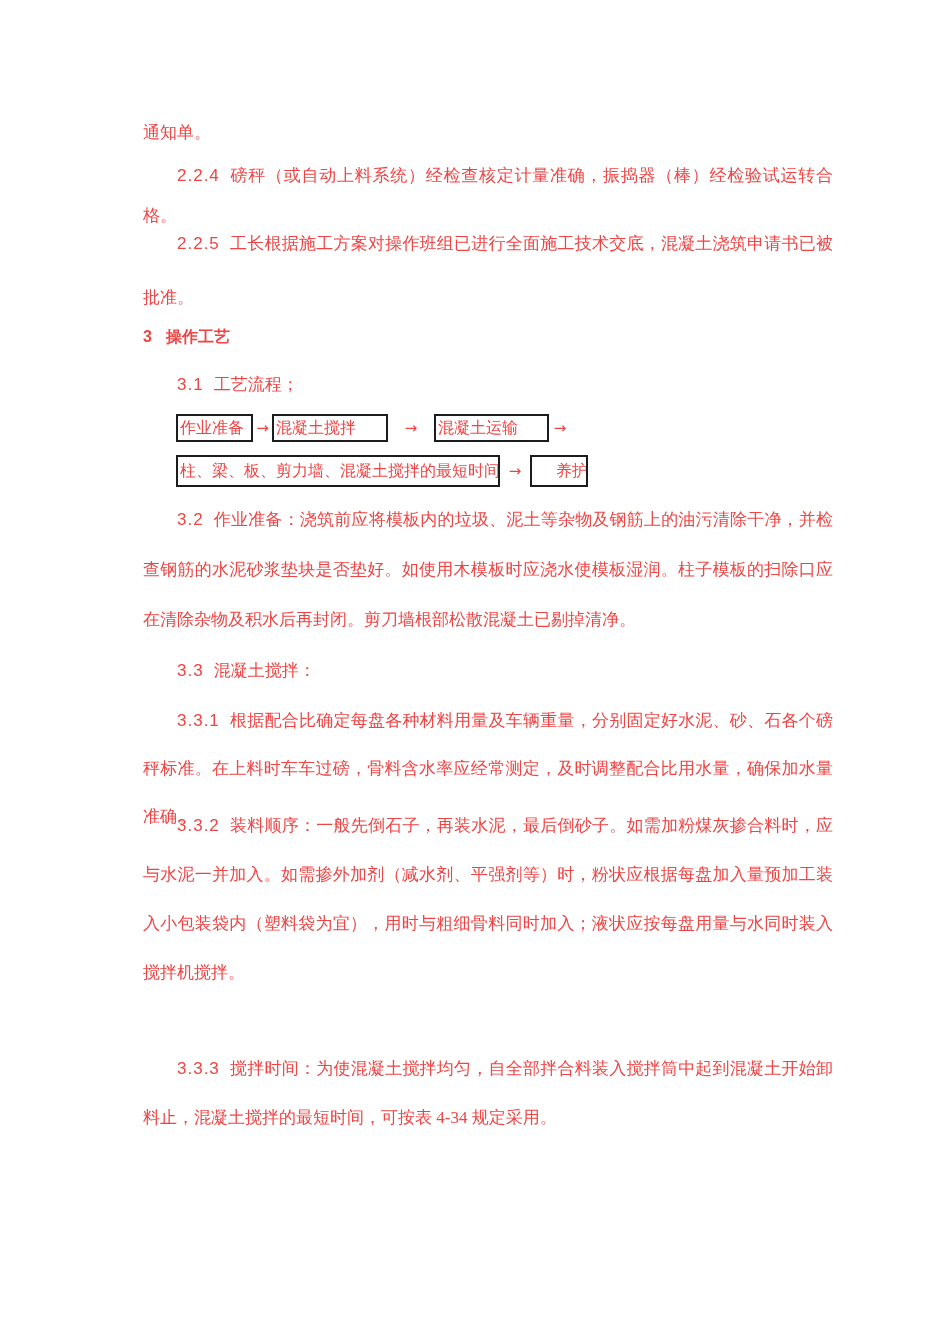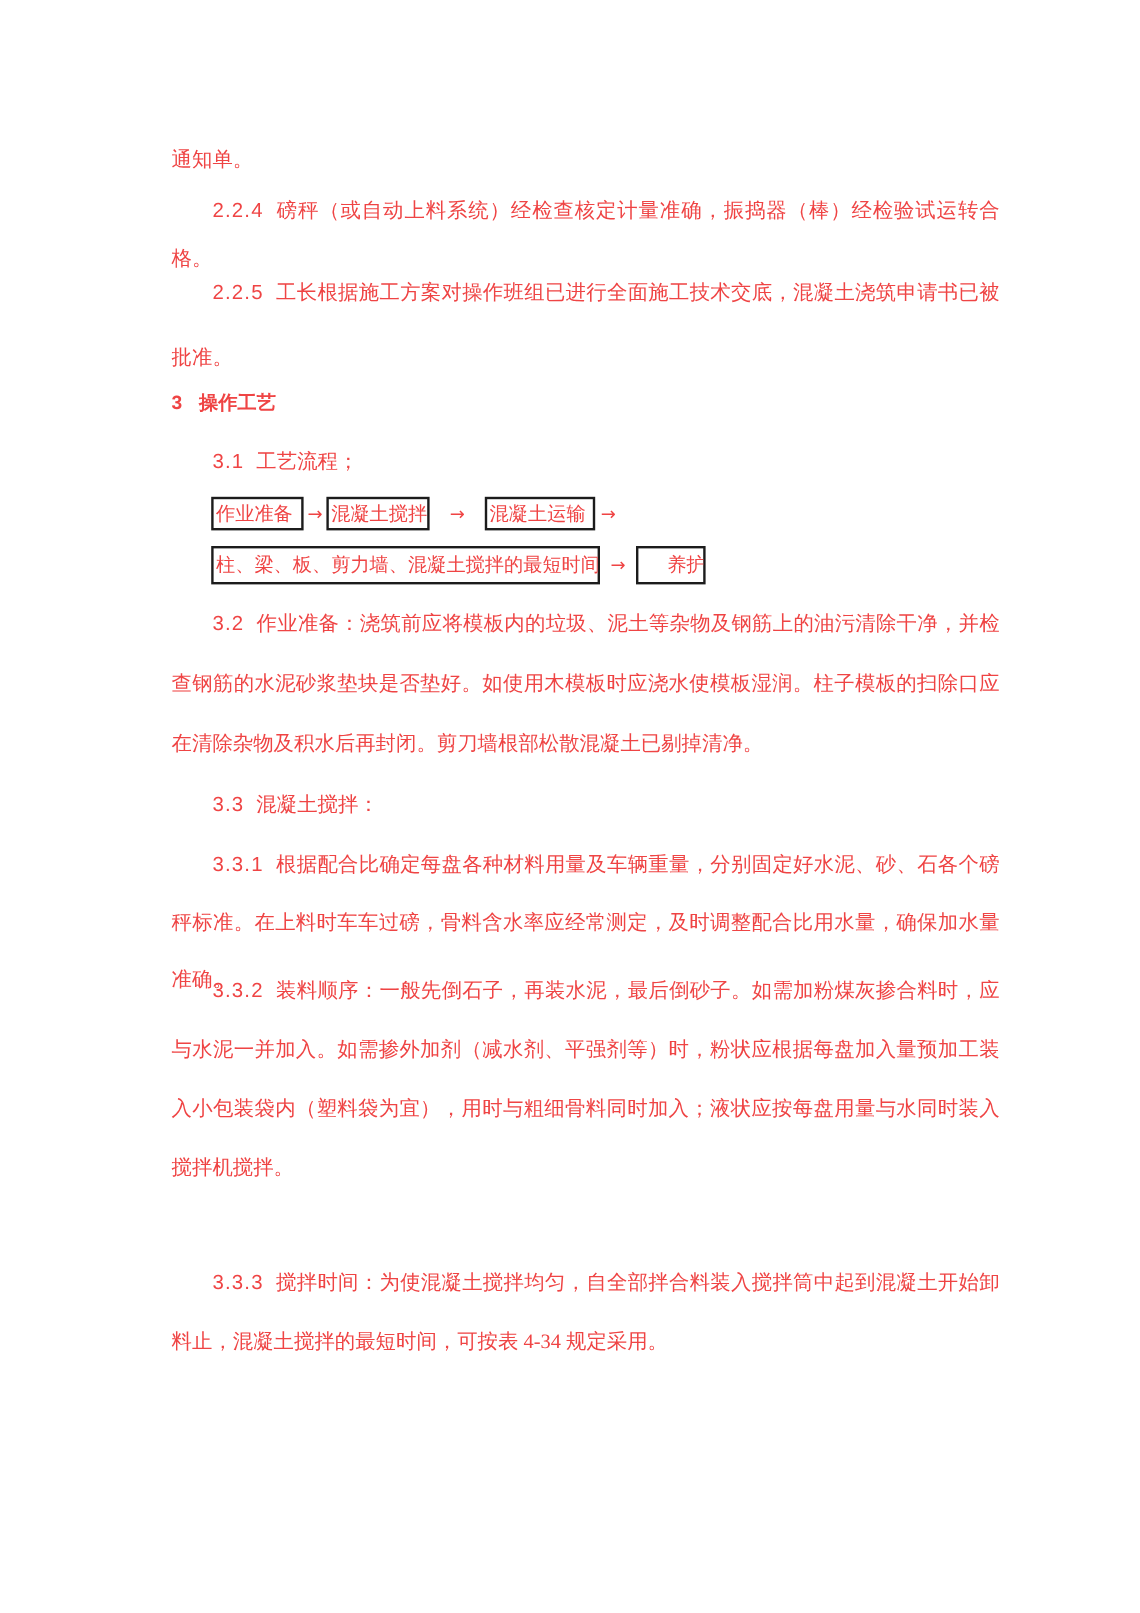--- a/index.html
+++ b/index.html
@@ -87,27 +87,27 @@
     <span class="num">3.1</span><span>工艺流程；</span>
   </p>
 
   <div class="flow-row" style="top:414px; height:28px;">
     <div class="flow-box" style="width:77px;">
       <span>作业准备</span>
     </div>
     <div class="flow-arrow" style="width:19px;">
       <span>→</span>
     </div>
-    <div class="flow-box" style="width:86px;">
+    <div class="flow-box" style="width:116px;">
       <span>混凝土搅拌</span>
     </div>
     <div class="flow-arrow" style="width:46px;">
       <span>→</span>
     </div>
-    <div class="flow-box" style="width:92px;">
+    <div class="flow-box" style="width:115px;">
       <span>混凝土运输</span>
     </div>
     <div class="flow-arrow" style="width:22px;">
       <span>→</span>
     </div>
   </div>
 
   <div class="flow-row" style="top:455px; height:32px;">
     <div class="flow-box" style="width:324px;">
       <span>柱、梁、板、剪力墙、混凝土搅拌的最短时间</span>

